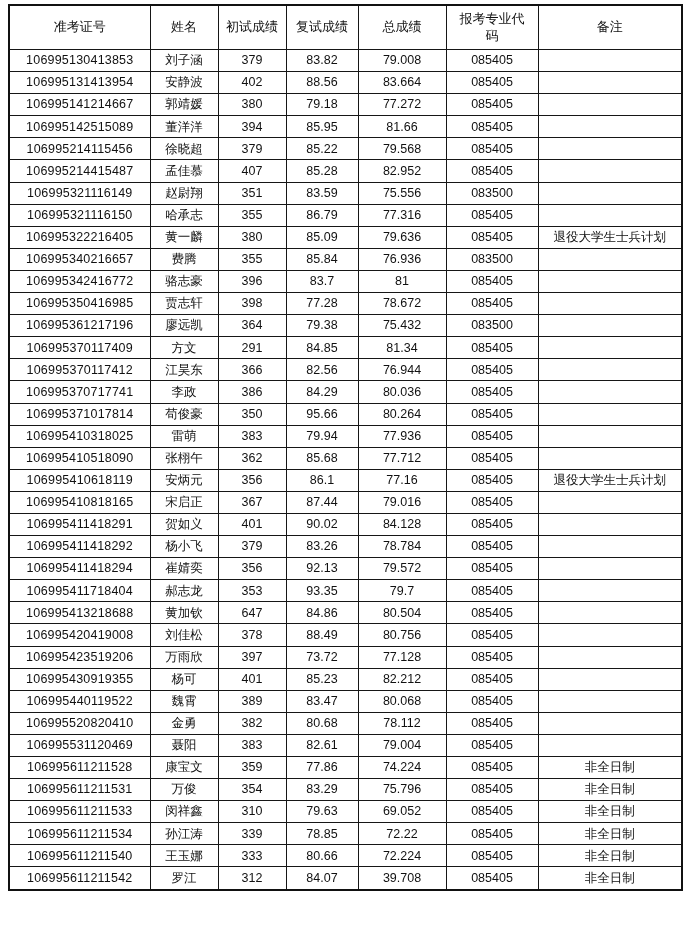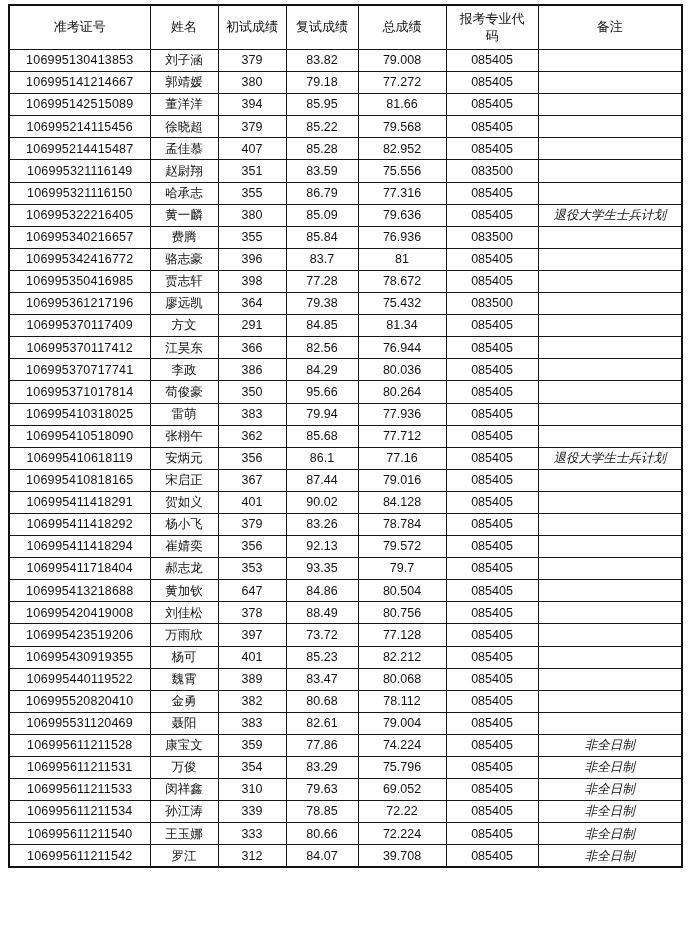--- a/index.html
+++ b/index.html
@@ -49,21 +49,21 @@
     margin: 0 auto;
     word-break: break-all;
   }
   table.results tbody td {
     height: 21.1px;
     font-size: 12.5px;
     line-height: 1;
   }
   td.c-id    { font-size: 12.5px; letter-spacing: 0.2px; }
   td.c-name  { font-size: 13px; margin-left: 14px; }
-  td.c-remark{ font-size: 12.5px; font-style: italic; }
+  td.c-remark{ font-size: 12.5px; }
 </style>
 </head>
 <body>
 
 <div class="doc-wrap">
   <table class="results">
     <colgroup>
       <col style="width:141px">
       <col style="width:68px">
       <col style="width:68px">
@@ -89,20 +89,29 @@
         <tr>
     <td class="c-id">106995130413853</td>
     <td class="c-name">刘子涵</td>
     <td class="c-score">379</td>
     <td class="c-score">83.82</td>
     <td class="c-score">79.008</td>
     <td class="c-code">085405</td>
     <td class="c-remark"></td>
   </tr>
         <tr>
+    <td class="c-id">106995131413954</td>
+    <td class="c-name">安静波</td>
+    <td class="c-score">402</td>
+    <td class="c-score">88.56</td>
+    <td class="c-score">83.664</td>
+    <td class="c-code">085405</td>
+    <td class="c-remark"></td>
+  </tr>
+        <tr>
     <td class="c-id">106995141214667</td>
     <td class="c-name">郭靖媛</td>
     <td class="c-score">380</td>
     <td class="c-score">79.18</td>
     <td class="c-score">77.272</td>
     <td class="c-code">085405</td>
     <td class="c-remark"></td>
   </tr>
         <tr>
     <td class="c-id">106995142515089</td>

